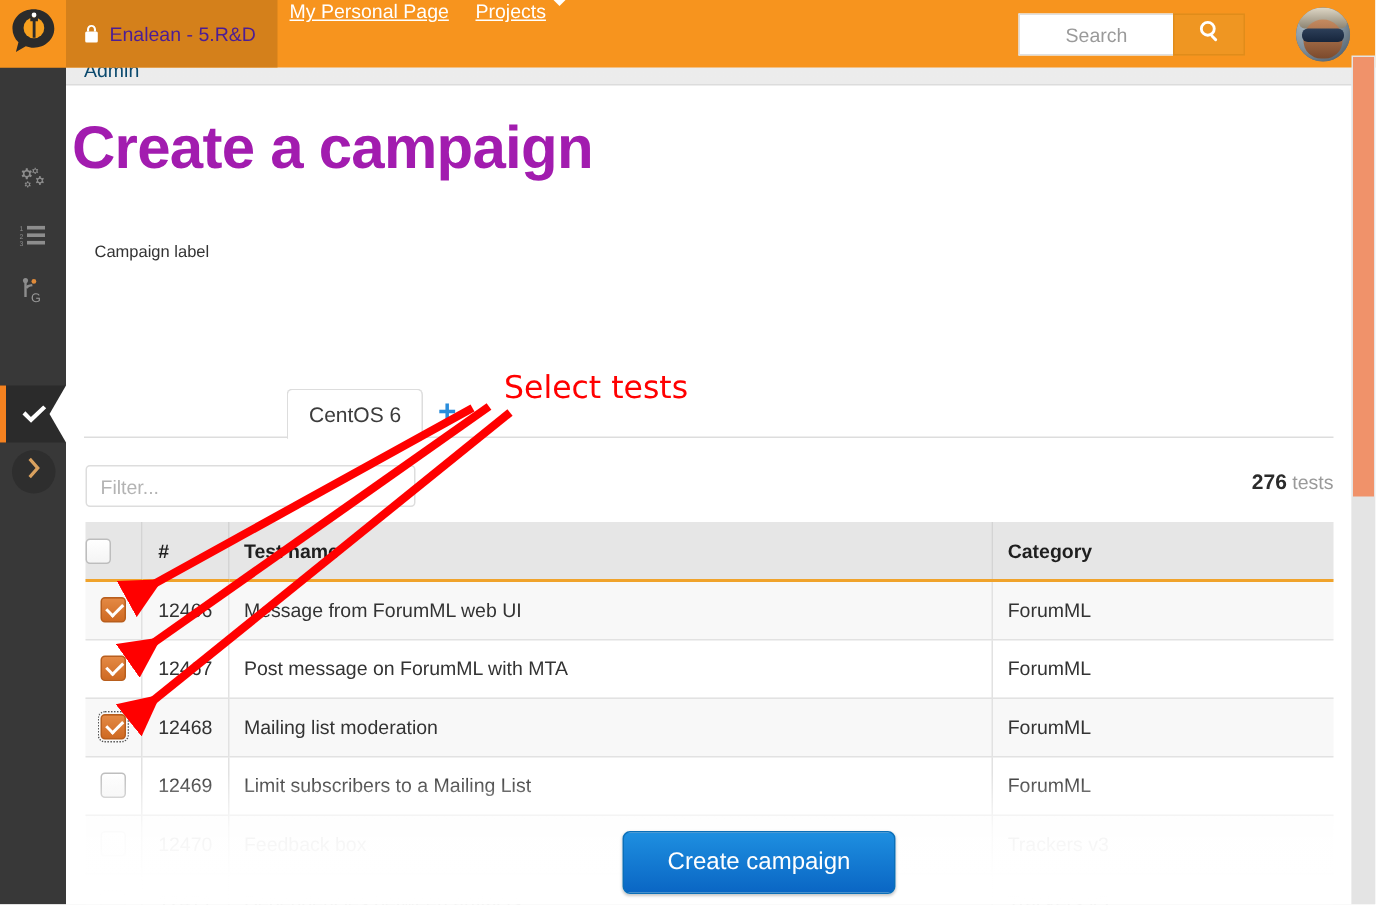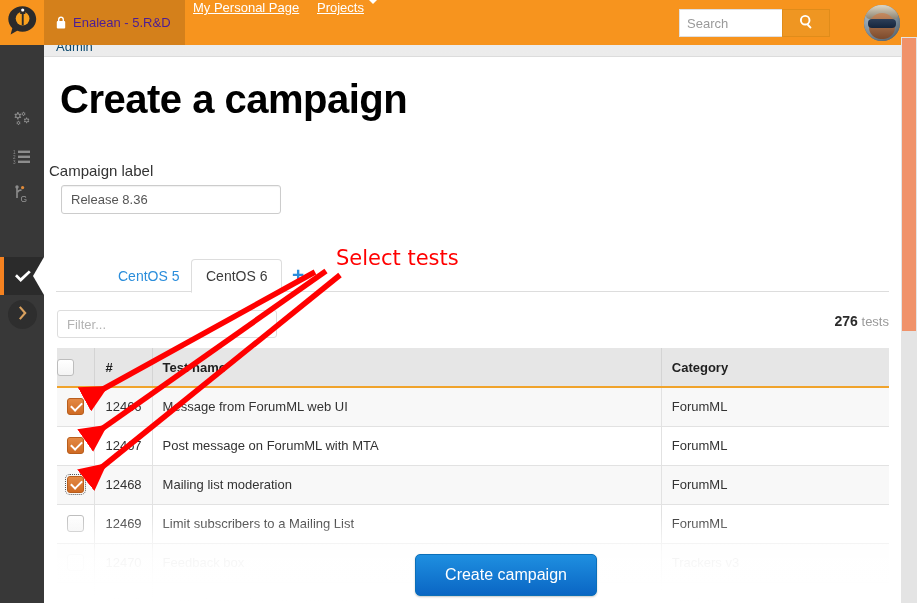--- a/index.html
+++ b/index.html
@@ -90,20 +90,21 @@
     height: 28px; display: flex;
   }
   .search-input {
     width: 103px; height: 28px;
     border: 1px solid #e0e0e0; border-right: none;
     background: #ffffff;
     font-size: 13px; color: #333;
     padding: 0 7px;
     outline: none;
     font-family: "Liberation Sans", sans-serif;
+    text-align: center;
   }
   .search-input::placeholder { color: #9a9a9a; }
   .search-btn {
     width: 48px; height: 28px;
     background: #ef9622;
     border: 1px solid #e08c1a;
     display: flex; align-items: center; justify-content: center;
     cursor: pointer;
   }
   .avatar {
@@ -135,28 +136,28 @@
   .content {
     position: absolute; left: 44px; top: 56px;
     width: 857px; height: 547px;
     background: #ffffff;
     border-top: 1px solid #dcdcdc;
     z-index: 15;
     overflow: hidden;
   }
 
   .page-title {
-    position: absolute; left: 16px; top: 20px;
-    font-size: 40px; font-weight: bold; color: #000000;
+    position: absolute; left: 4px; top: 20px;
+    font-size: 40px; font-weight: bold; color: #a21caf;
     letter-spacing: -0.5px;
   }
 
   .field-label {
-    position: absolute; left: 5px; top: 105px;
-    font-size: 15px; color: #333333;
+    position: absolute; left: 19px; top: 105px;
+    font-size: 11px; color: #333333;
   }
   .text-input {
     position: absolute; left: 17px; top: 128px;
     width: 220px; height: 29px;
     border: 1px solid #cccccc; border-radius: 3px;
     background: #ffffff;
     font-size: 13px; color: #555555;
     padding: 0 9px;
     outline: none;
     font-family: "Liberation Sans", sans-serif;
@@ -389,26 +390,22 @@
     </div>
   </div>
 
   <div class="breadcrumb">Admin</div>
 
   <div class="content">
 
     <div class="page-title">Create a campaign</div>
 
     <div class="field-label">Campaign label</div>
-    <input class="text-input" type="text" value="Release 8.36" style="">
 
     <div class="tabs">
-      <div class="tab tab-inactive" style="left:48px;">
-        <span>CentOS 5</span>
-      </div>
       <div class="tab tab-active" style="left:135px;">
         <span>CentOS 6</span>
       </div>
       <div class="tab-add" style="left:236px;">+</div>
     </div>
 
     <input class="filter-input" type="text" placeholder="Filter..." style="">
 
     <div class="test-count">
       <b>276</b>

